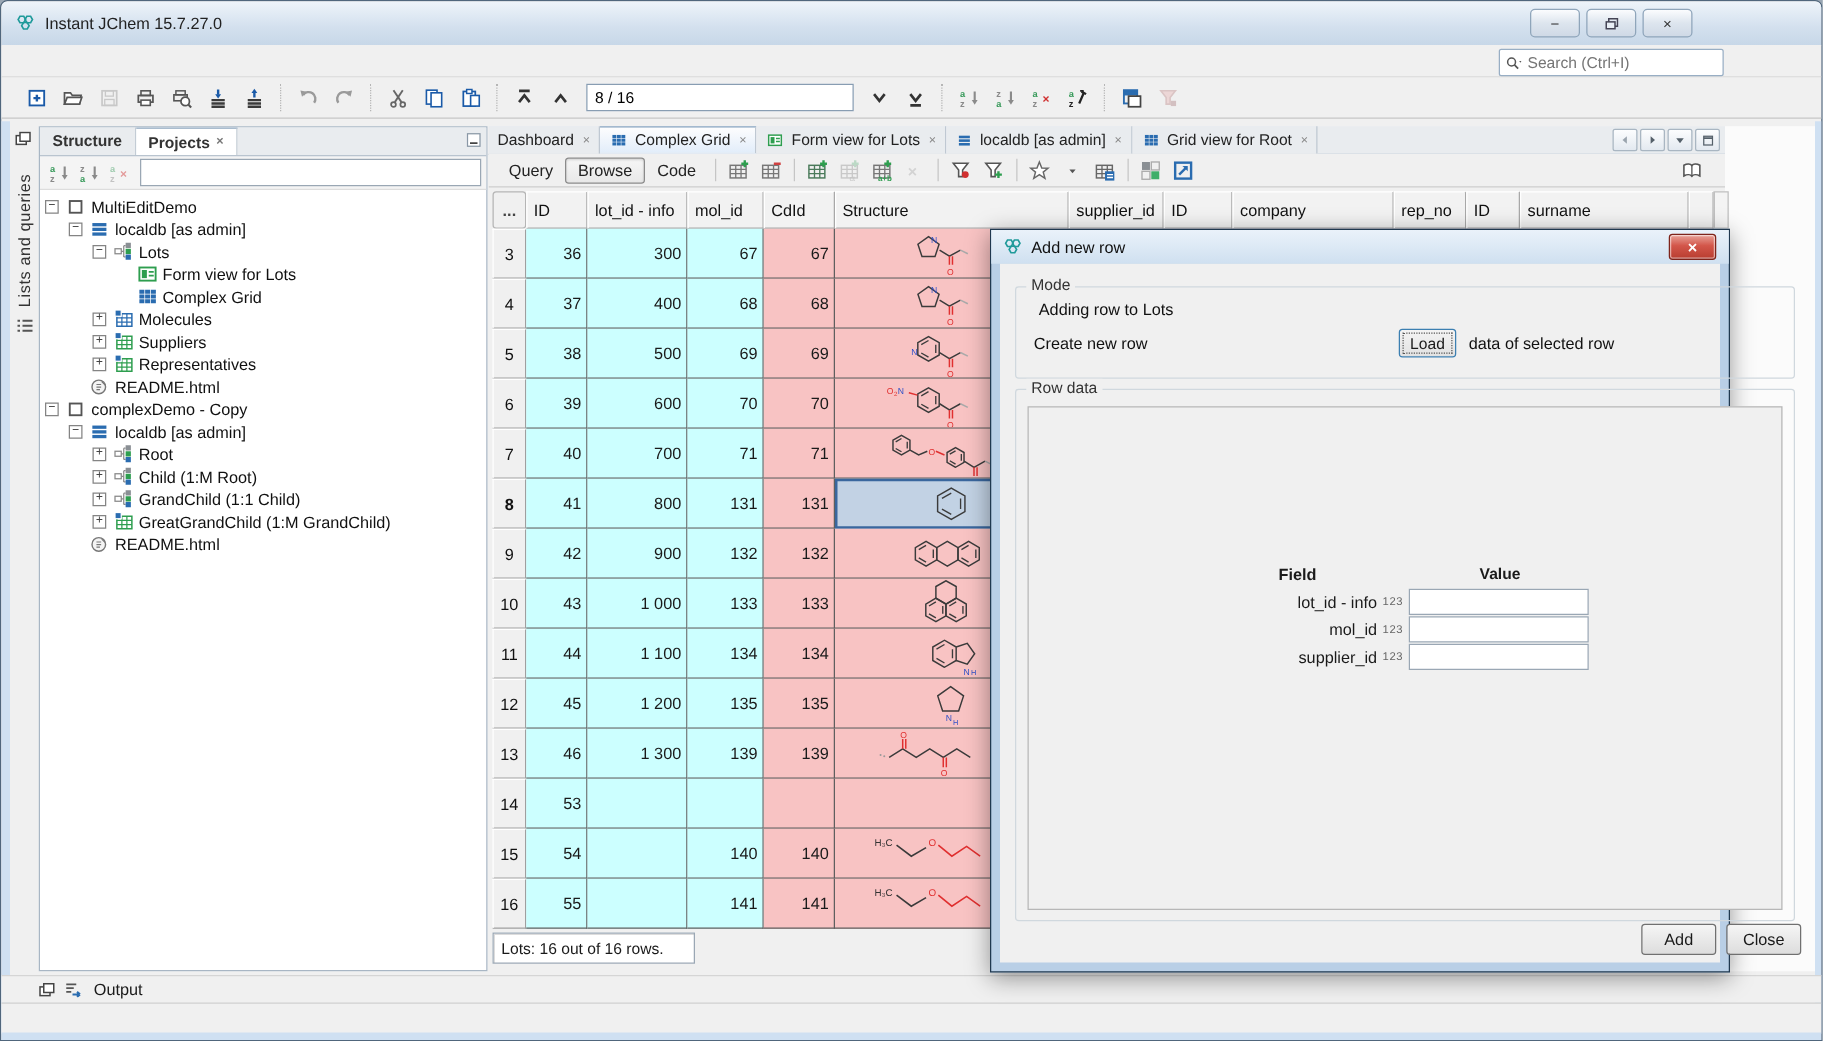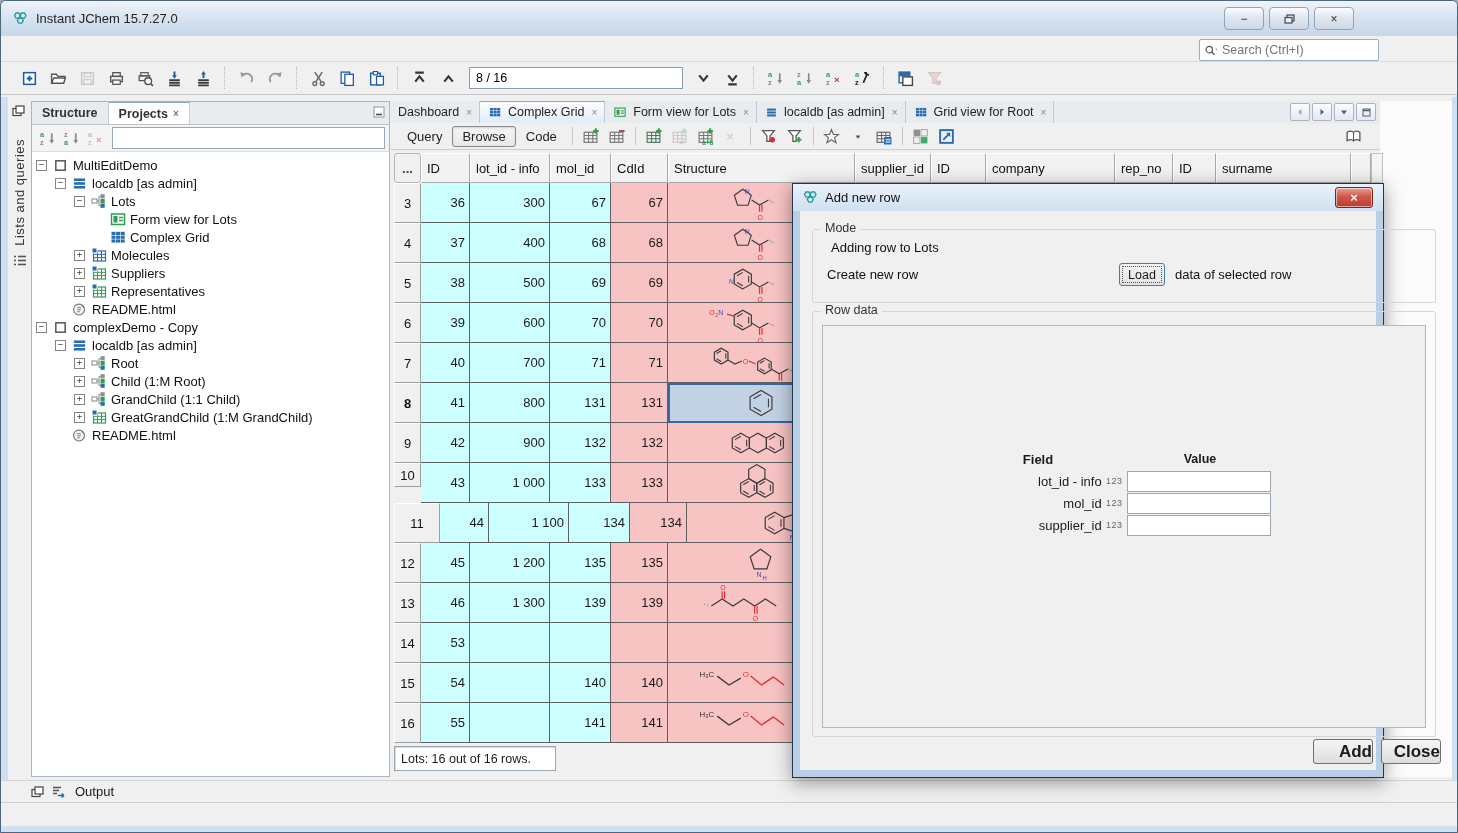--- a/index.html
+++ b/index.html
@@ -124,21 +124,21 @@
   .rowdata-inner{position:absolute;left:9px;top:13px;right:9px;bottom:8px;border:1px solid #b7b7b7;background:#f0f0f0;}
   .fieldtable{position:absolute;left:148px;top:122px;width:300px;}
   .ftr{display:flex;align-items:center;height:22px;}
   .fth{font-weight:bold;font-size:12.5px;}
   .flabel{width:134px;text-align:right;font-size:13px;}
   .ftype{width:26px;text-align:center;color:#666;}
   .ftype.num{font-size:9px;letter-spacing:.5px;}
   .ftype.txt{font-family:"Liberation Serif",serif;font-size:13px;color:#444;}
   .finput{width:138px;height:17px;border:1px solid #9aa7b4;background:#fff;outline:none;font-family:"Liberation Sans",sans-serif;}
   .dlgbtn{position:absolute;width:58px;height:23px;border:1px solid #707070;border-radius:3px;
-    background:linear-gradient(#f5f5f5,#dddddd);font-size:17px;display:flex;align-items:center;justify-content:flex-end;font-weight:bold;}
+    background:linear-gradient(#f5f5f5,#dddddd);font-size:13px;display:flex;align-items:center;justify-content:center;}
   svg{display:block;}
 </style>
 </head>
 <body>
 
 <div id="app">
 
   <div class="titlebar">
     <span class="logo" id="app-logo">
         <svg width="18" height="17" viewBox="0 0 18 17">
@@ -1057,21 +1057,21 @@
           <div class="gcell c-pink" style="width: 76px; height: 40px;"></div>
           <div class="gcell c-pink" style="width: 55px; height: 40px;"></div>
           <div class="gcell c-pink" style="width: 129px; height: 40px;"></div>
           <div class="gcell c-pink" style="width: 58px; height: 40px;"></div>
           <div class="gcell c-pink" style="width: 43px; height: 40px;"></div>
           <div class="gcell c-pink" style="width: 135px; height: 40px;"></div>
           <div class="gcell c-pink" style="width: 20px; height: 40px;"></div>
           <div class="gridscroll" style="height: 40px;"></div>
         </div>
         <div class="grow">
-          <div class="rowhead" style="width: 27px; height: 24px;">10</div>
+          <div class="rowhead" style="width: 27px; height: 40px;">10</div>
           <div class="gcell c-cyan" style="width: 49px; height: 40px;">43</div>
           <div class="gcell c-cyan" style="width: 80px; height: 40px;">1 000</div>
           <div class="gcell c-cyan" style="width: 61px; height: 40px;">133</div>
           <div class="gcell c-pink" style="width: 57px; height: 40px;">133</div>
           <div class="gcell c-pink structcell" style="width: 187px; height: 40px;">
             <svg width="181" height="38" viewBox="0 0 181 38">
               <polygon points="78.0,33.5 69.8,28.8 69.8,19.3 78.0,14.5 86.2,19.2 86.2,28.8" fill="none" stroke="#3b3b3b" stroke-width="1.2"></polygon>
               <polygon points="94.5,33.5 86.2,28.8 86.2,19.3 94.5,14.5 102.7,19.2 102.7,28.8" fill="none" stroke="#3b3b3b" stroke-width="1.2"></polygon>
               <polygon points="86.2,19.3 78.0,14.5 78.0,5.0 86.2,0.3 94.5,5.0 94.5,14.5" fill="none" stroke="#3b3b3b" stroke-width="1.2"></polygon>
               <line x1="78.0" y1="30.5" x2="72.4" y2="27.2" stroke="#3b3b3b" stroke-width="1.1"></line>
@@ -1085,21 +1085,21 @@
           <div class="gcell c-pink" style="width: 76px; height: 40px;"></div>
           <div class="gcell c-pink" style="width: 55px; height: 40px;"></div>
           <div class="gcell c-pink" style="width: 129px; height: 40px;"></div>
           <div class="gcell c-pink" style="width: 58px; height: 40px;"></div>
           <div class="gcell c-pink" style="width: 43px; height: 40px;"></div>
           <div class="gcell c-pink" style="width: 135px; height: 40px;"></div>
           <div class="gcell c-pink" style="width: 20px; height: 40px;"></div>
           <div class="gridscroll" style="height: 40px;"></div>
         </div>
         <div class="grow">
-          <div class="rowhead" style="width: 46px; height: 40px; text-align: center;">11</div>
+          <div class="rowhead" style="width: 27px; height: 40px; text-align: center;">11</div>
           <div class="gcell c-cyan" style="width: 49px; height: 40px;">44</div>
           <div class="gcell c-cyan" style="width: 80px; height: 40px;">1 100</div>
           <div class="gcell c-cyan" style="width: 61px; height: 40px;">134</div>
           <div class="gcell c-pink" style="width: 57px; height: 40px;">134</div>
           <div class="gcell c-pink structcell" style="width: 187px; height: 40px;">
             <svg width="181" height="38" viewBox="0 0 181 38">
               <polygon points="85.0,30.0 75.5,24.5 75.5,13.5 85.0,8.0 94.5,13.5 94.5,24.5" fill="none" stroke="#3b3b3b" stroke-width="1.2"></polygon>
               <line x1="85.0" y1="26.5" x2="78.5" y2="22.7" stroke="#3b3b3b" stroke-width="1.1"></line>
               <line x1="78.5" y1="15.3" x2="85.0" y2="11.5" stroke="#3b3b3b" stroke-width="1.1"></line>
               <line x1="91.5" y1="15.3" x2="91.5" y2="22.7" stroke="#3b3b3b" stroke-width="1.1"></line>

